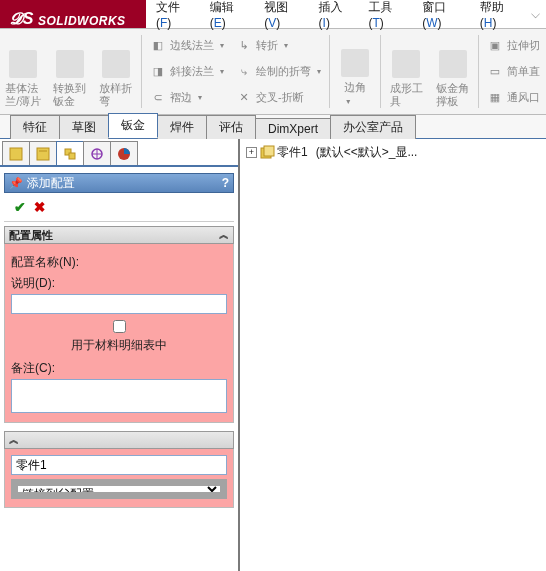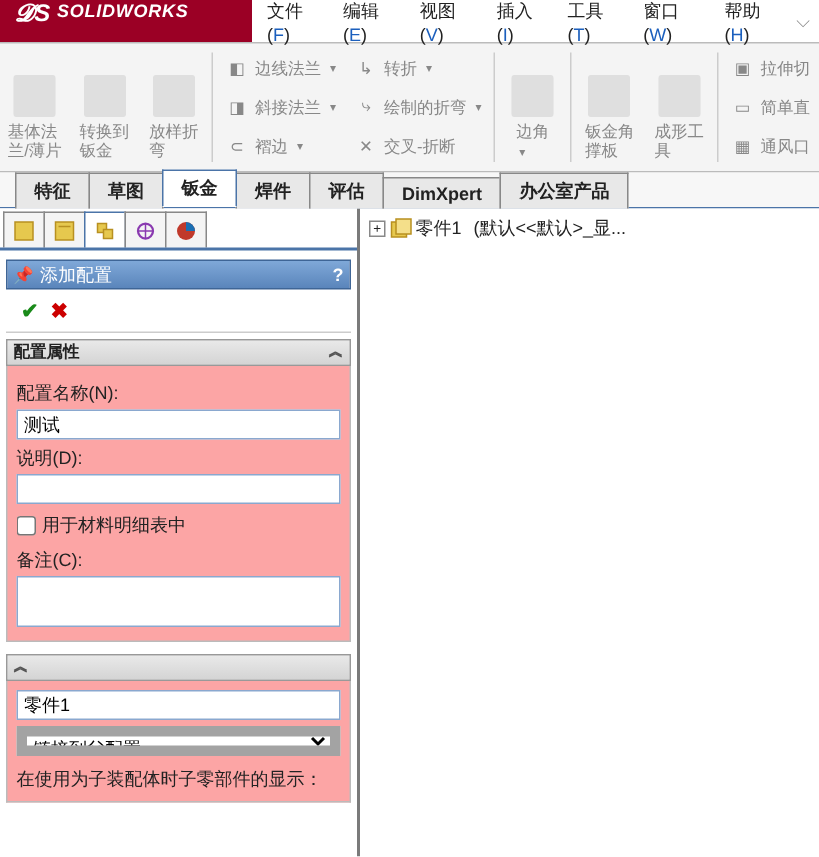--- a/index.html
+++ b/index.html
@@ -13,25 +13,25 @@
     color: #222;
   }
   
   .titlebar {
     display: flex;
     align-items: stretch;
     height: 28px;
     background: #fff;
   }
   .logo {
-    width: 168px;
+    width: 146px;
     background: #9b0025;
     color: #fff;
     display: flex;
-    align-items: flex-start;
+    align-items: flex-end;
     padding-left: 10px;
     font-style: italic;
     font-size: 12px;
     font-weight: bold;
     letter-spacing: 0.5px;
   }
   .logo-ds { font-size: 16px; margin-right: 4px; }
   .menubar {
     flex: 1;
     display: flex;
@@ -101,21 +101,20 @@
   .cmd-tab {
     padding: 3px 12px 3px 12px;
     border: 1px solid #888;
     border-bottom: none;
     background: #e8e8e8;
     margin-right: -1px;
     cursor: pointer;
     font-size: 12px;
     position: relative;
     top: 1px;
-    font-weight: bold;
   }
   .cmd-tab.active {
     background: #fff;
     border-color: #4b74a8;
     z-index: 2;
     top: 0;
     border-bottom: 1px solid #fff;
   }
   
   .body-split { display: flex; height: calc(571px - 28px - 87px - 24px); }
@@ -174,20 +173,21 @@
   
   .prop-body { flex: 1; overflow-y: auto; padding: 4px; }
   .group {
     margin-bottom: 8px;
   }
   .group-header {
     background: linear-gradient(#e9e9e9, #d4d4d4);
     border: 1px solid #999;
     height: 18px;
     display: flex;
+    align-items: center;
     justify-content: space-between;
     font-weight: bold;
     padding: 0 4px;
     font-size: 11px;
   }
   .chev { font-size: 10px; color: #555; }
   .group-body {
     border: 1px solid #bbb;
     border-top: none;
     padding: 6px;
@@ -204,21 +204,21 @@
   }
   .textarea {
     width: 100%;
     border: 1px solid #8aa8cf;
     height: 34px;
     padding: 2px 4px;
     font-size: 12px;
     font-family: inherit;
     resize: none;
   }
-  .check-row { display: flex; align-items: center; gap: 4px; margin: 6px 0; }
+  .check-row { display: flex; align-items: center; gap: 4px; margin: 6px 0; flex-direction: column; }
   .select {
     width: 100%;
     border: 7px solid #a3a3a3;
     height: 20px;
     font-size: 12px;
     font-family: inherit;
     background: #fff;
   }
   .tree-line { display: flex; align-items: center; gap: 2px; padding: 2px 0; }
   .tree-plus {
@@ -293,25 +293,25 @@
       </div>
   </div>
   <div class="ribbon-sep"></div>
   <div class="ribbon-big">
     <div class="icon-big"></div>
     <div><span>边角</span><br><span class="mini-arrow"></span></div>
   </div>
   <div class="ribbon-sep"></div>
   <div class="ribbon-big">
     <div class="icon-big"></div>
+    <div><span>成形工</span><br><span>具</span></div>
+  </div>
+  <div class="ribbon-big">
+    <div class="icon-big"></div>
     <div><span>钣金角</span><br><span>撑板</span></div>
-  </div>
-  <div class="ribbon-big">
-    <div class="icon-big"></div>
-    <div><span>成形工</span><br><span>具</span></div>
   </div>
   <div class="ribbon-sep"></div>
   <div class="ribbon-col">
     <div class="ribbon-sm">
         <span class="icon-sm">▣</span>
         <span>拉伸切</span>
       </div>
     <div class="ribbon-sm">
         <span class="icon-sm">▭</span>
         <span>简单直</span>
@@ -384,21 +384,20 @@
     </div>
 
     <div class="prop-body">
       <div class="group">
         <div class="group-header">
           <span>配置属性</span>
           <span class="chev">︽</span>
         </div>
         <div class="group-body">
           <div class="field-label">配置名称(N):</div>
-          <input class="input-text" value="测试" style="">
           <div class="field-label">说明(D):</div>
           <input class="input-text" value="" style="">
           <label class="check-row">
             <input type="checkbox" style="">
             <span>用于材料明细表中</span>
           </label>
           <div class="field-label">备注(C):</div>
           <textarea class="textarea" style=""></textarea>
         </div>
       </div>
@@ -406,21 +405,20 @@
       <div class="group">
         <div class="group-header">
           <span class="chev">︽</span>
         </div>
         <div class="group-body">
           <input class="input-text" value="零件1" style="">
           <div style="height:4px"></div>
           <select class="select">
             <option>链接到父配置</option>
           </select>
-          <div class="field-label" style="margin-top:6px;line-height:14px;">在使用为子装配体时子零部件的显示：</div>
         </div>
       </div>
     </div>
   </div>
 
   <div class="right-pane">
     <div class="tree-line">
       <span class="tree-plus">+</span>
       <svg width="16" height="16">
           <rect x="2" y="3" width="10" height="10" fill="#e6c84e" stroke="#b89020"></rect>

